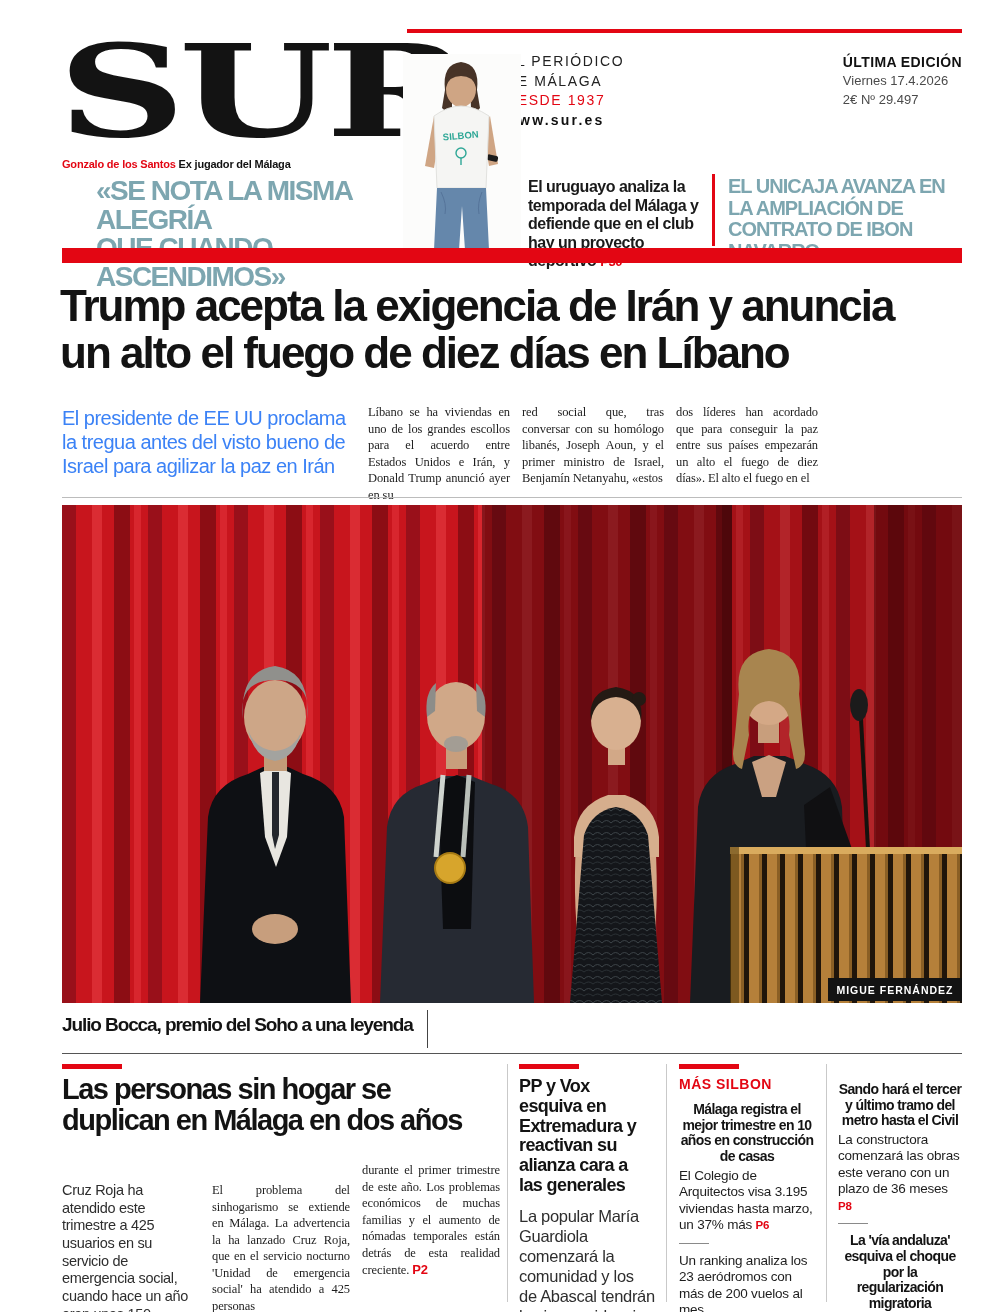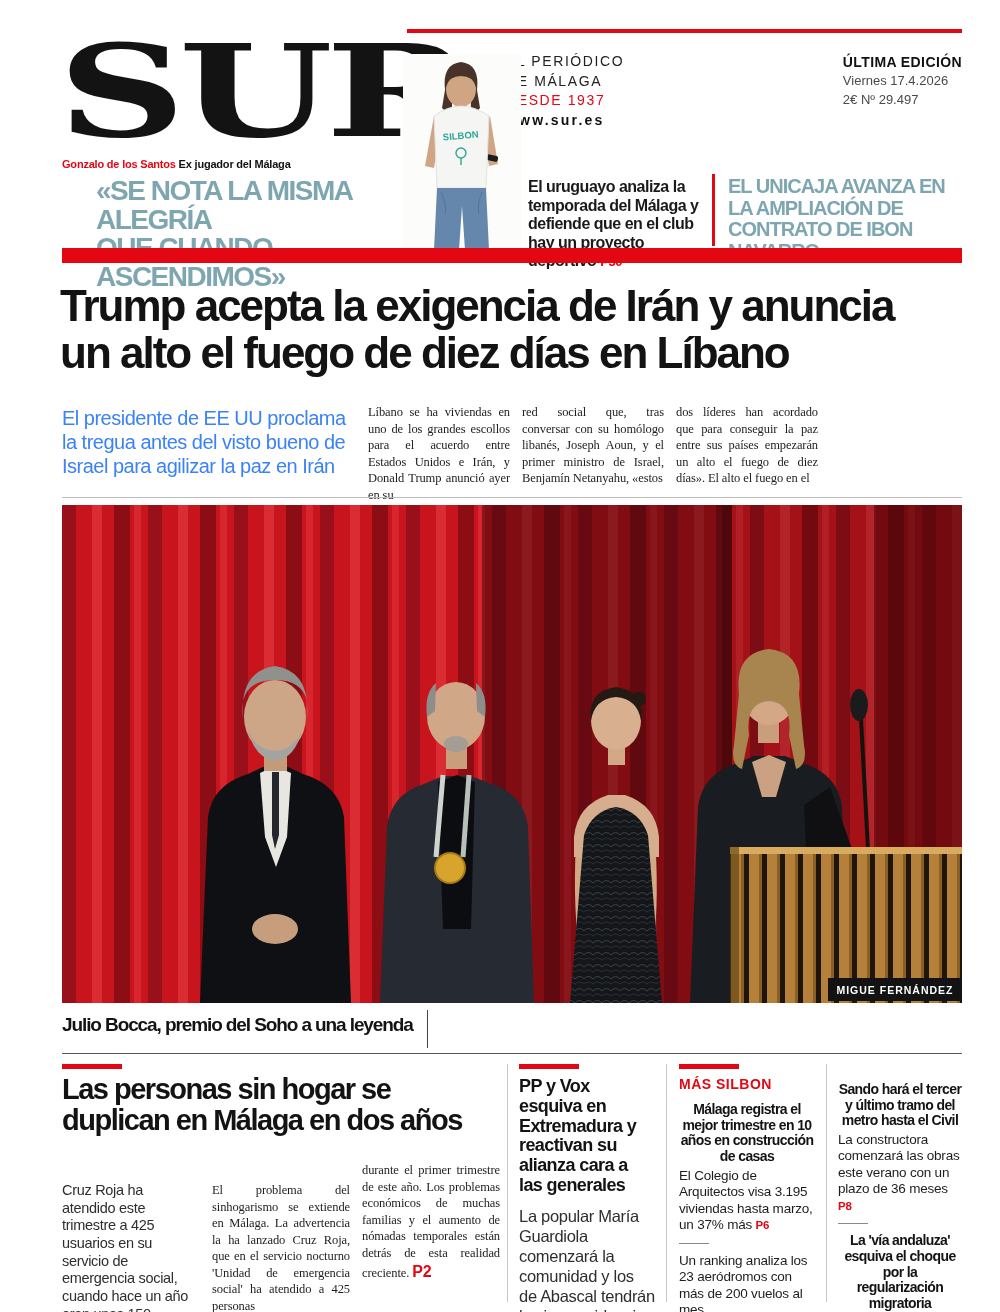--- a/index.html
+++ b/index.html
@@ -191,21 +191,21 @@
 
   <div class="abs captitle" style="left:62px;top:1014px;width:360px;">Julio Bocca, premio del Soho a una leyenda</div>
   <div class="abs capdiv" style="left:427px;top:1010px;height:38px;"></div>
   <div class="abs rule2" style="left:62px;top:1053px;width:900px;"></div>
 
   <div class="abs redbar" style="left:62px;top:1064px;"></div>
   <div class="abs h2big preline" style="left:62px;top:1074px;width:445px;">Las personas sin hogar se
 duplican en Málaga en dos años</div>
   <div class="abs subdeck" style="left:62px;top:1182px;width:132px;">Cruz Roja ha atendido este trimestre a 425 usuarios en su servicio de emergencia social, cuando hace un año eran unas 150</div>
   <div class="abs bodycol" style="left:212px;top:1182px;width:138px;">El problema del sinhogarismo se extiende en Málaga. La advertencia la ha lanzado Cruz Roja, que en el servicio nocturno 'Unidad de emergencia social' ha atendido a 425 personas</div>
-  <div class="abs bodycol" style="left:362px;top:1162px;width:138px;"><span>durante el primer trimestre de este año. Los problemas económicos de muchas familias y el aumento de nómadas temporales están detrás de esta realidad creciente. </span><span class="pg" style="font-size:16px;">P2</span></div>
+  <div class="abs bodycol" style="left:362px;top:1162px;width:138px;"><span>durante el primer trimestre de este año. Los problemas económicos de muchas familias y el aumento de nómadas temporales están detrás de esta realidad creciente. </span><span class="pg" style="font-size:13px;">P2</span></div>
 
   <div class="abs colvdiv" style="left:507px;top:1064px;height:238px;"></div>
 
   <div class="abs" style="left:519px;top:1064px;width:136px;">
     <div class="redbar"></div>
     <div class="h3mid">PP y Vox esquiva en Extremadura y reactivan su alianza cara a las generales</div>
     <div class="midbody"><span>La popular María Guardiola comenzará la comunidad y los de Abascal tendrán la vicepresidencia y dos consejerías </span><span class="pg" style="font-size:13.5px;">P22</span></div>
   </div>
 
   <div class="abs colvdiv" style="left:666px;top:1064px;height:238px;"></div>

